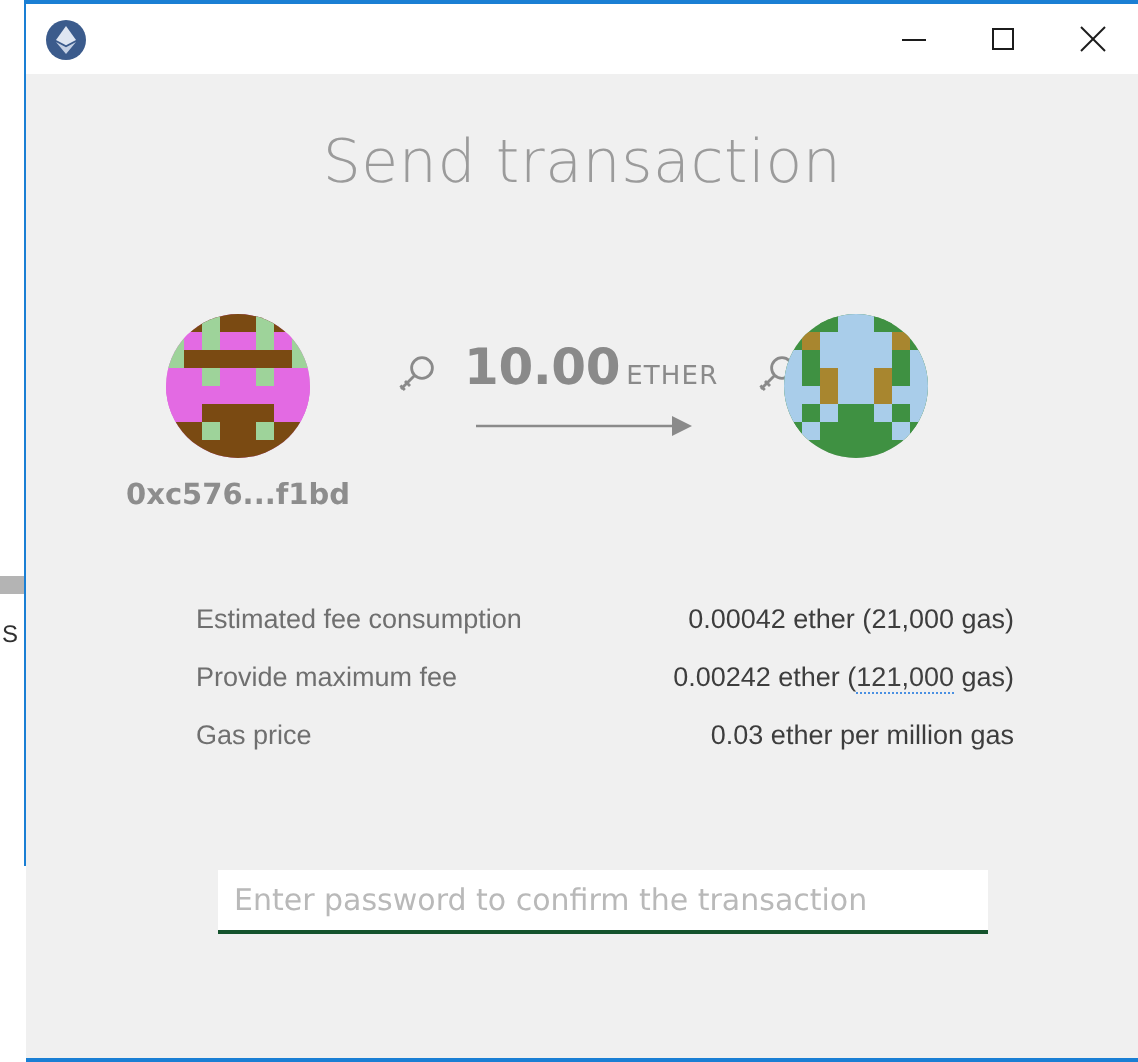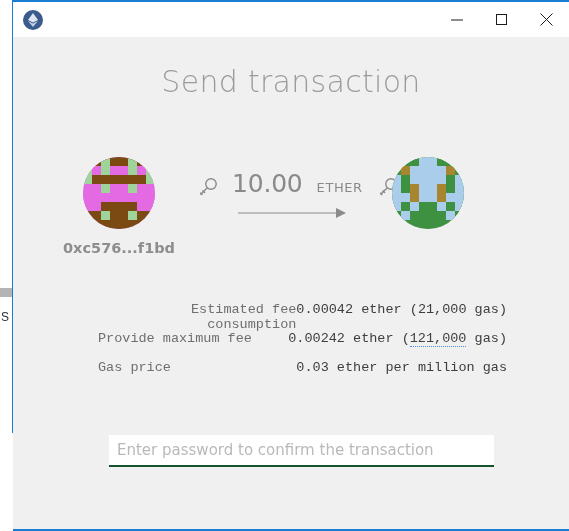--- a/index.html
+++ b/index.html
@@ -167,49 +167,49 @@
     width: 120px;
     text-align: center;
   }
   #amount-line {
     white-space: nowrap;
     color: #8d8d8d;
     font-family: "DejaVu Sans", sans-serif;
   }
   #amount-value {
     font-size: 25px;
-    font-weight: 400;
+    font-weight: 700;
     color: #8a8a8a;
     letter-spacing: -0.2px;
   }
   #amount-unit {
     font-size: 13px;
     color: #8a8a8a;
     letter-spacing: 0.6px;
-    margin-left: 14px;
+    margin-left: 3px;
   }
   #arrow {
     margin-top: 9px;
   }
   #arrow svg { display: block; margin: 0 auto; }
 
   
   #fee-table {
     position: absolute;
     left: 85px;
     top: 265px;
     width: 409px;
   }
   .fee-row {
     display: flex;
     justify-content: space-between;
     align-items: baseline;
     height: 29px;
     font-size: 13.5px;
-    font-family: Liberation Mono, monospace;
+    font-family: Liberation Sans, sans-serif;
     text-align: right;
   }
   .fee-label { color: #6f6f6f; }
   .fee-value { color: #3d3d3d; white-space: nowrap; }
   .editable-gas {
     color: #404040;
     border-bottom: 1px dotted #4a90e2;
     cursor: pointer;
   }
 

